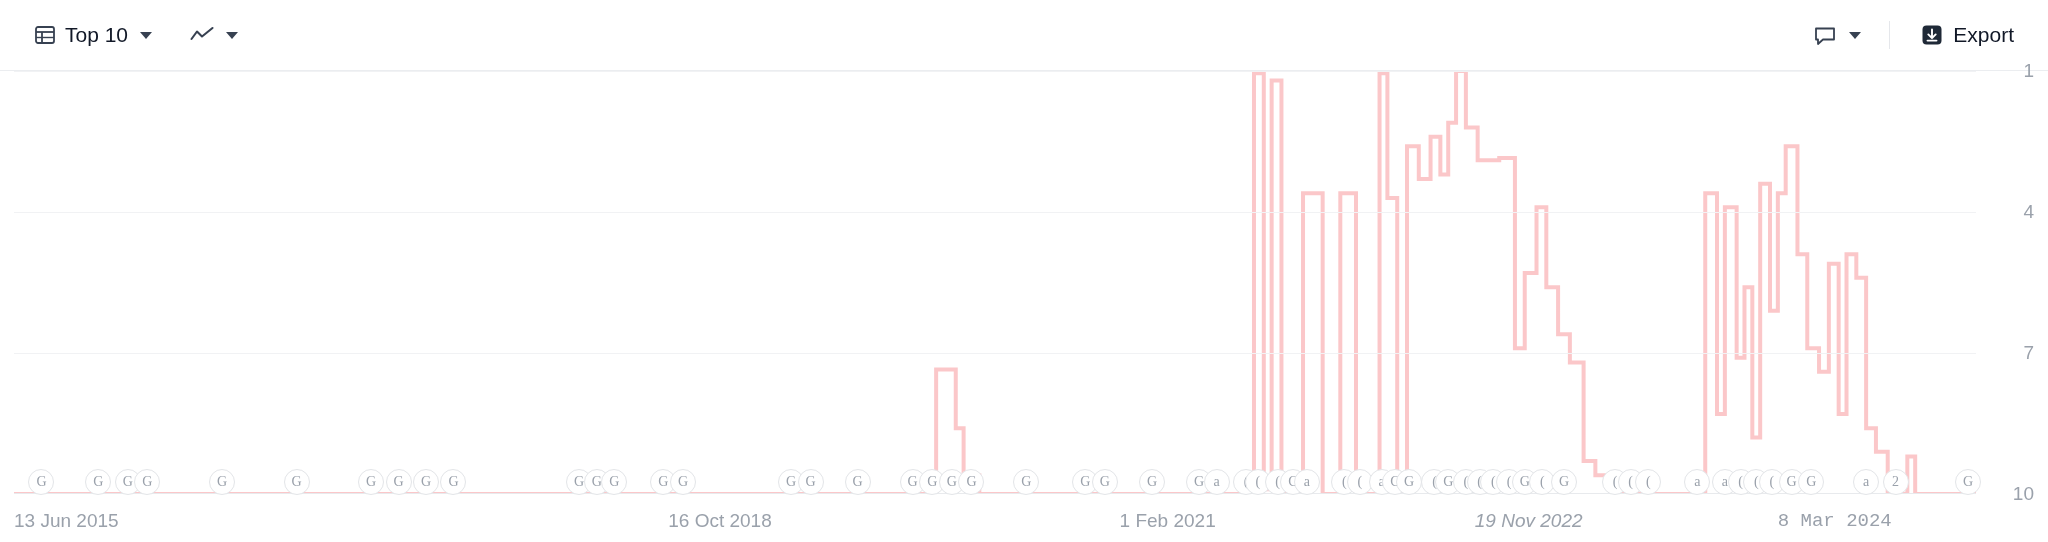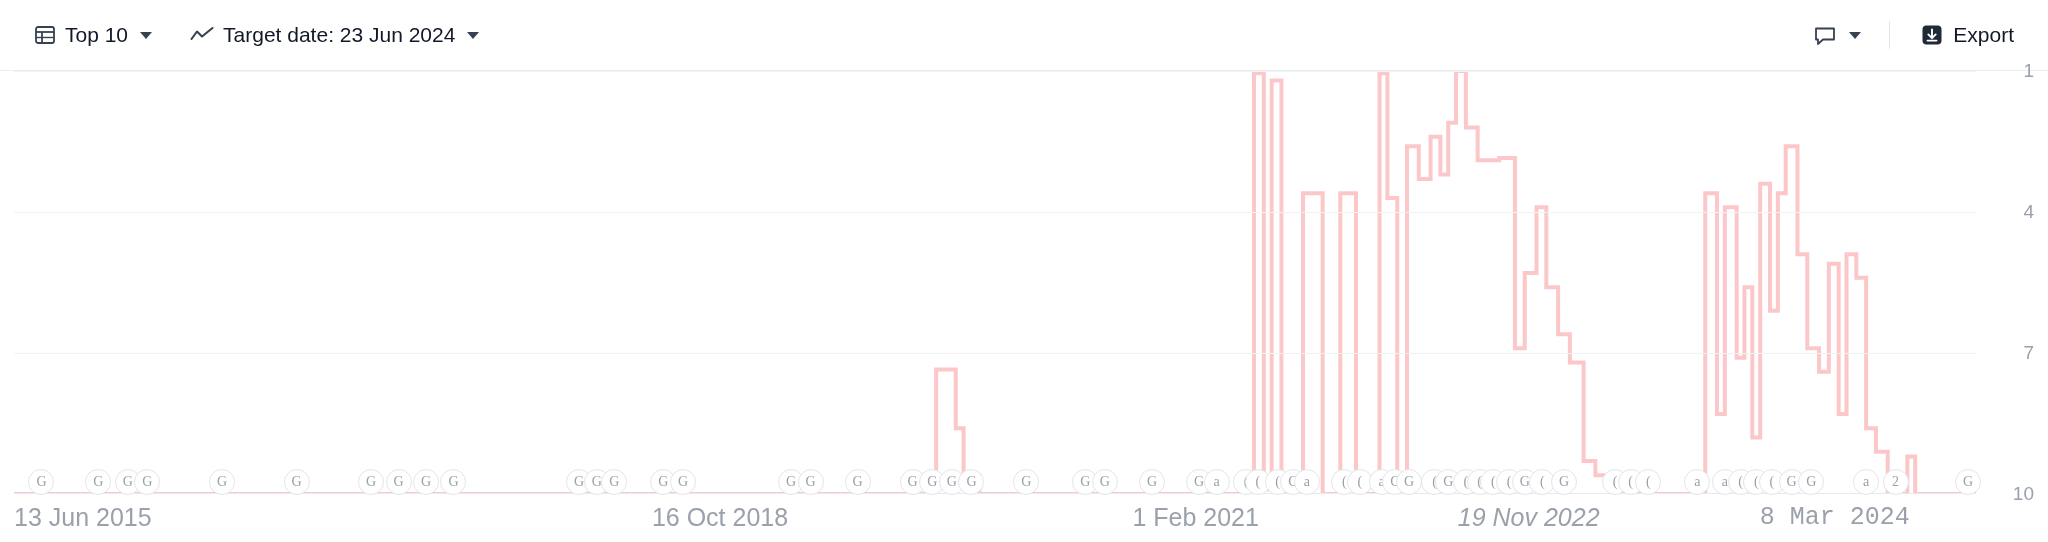--- a/index.html
+++ b/index.html
@@ -96,21 +96,21 @@
     right: 14px;
     font-size: 19px;
     color: #9aa1ab;
     transform: translateY(-50%);
     text-align: right;
     width: 50px;
   }
   .x-label {
     position: absolute;
     bottom: 10px;
-    font-size: 25px;
+    font-size: 19px;
     color: #9aa1ab;
     white-space: nowrap;
     transform: translateX(-50%);
   }
   .series-svg { position: absolute; inset: 0; }
 
   
   .markers { position: absolute; left: 14px; right: 72px; bottom: 48px; height: 0; }
   .marker {
     position: absolute;
@@ -146,21 +146,20 @@
     <span>Top 10</span>
     <span class="caret"></span>
   </div>
 
   <div class="tb-control">
     <span class="tb-icon">
       <svg width="24" height="22" viewBox="0 0 24 22">
         <polyline points="1.5,15 7,7.5 12,12.5 22.5,4" fill="none" stroke="#374151" stroke-width="2.1" stroke-linecap="round" stroke-linejoin="round"></polyline>
       </svg>
     </span>
-    <span>Target date: 23 Jun 2024</span>
     <span class="caret"></span>
   </div>
 
   <div class="spacer"></div>
 
   <div class="tb-right">
     <div class="tb-control">
       <span class="tb-icon">
         <svg width="24" height="22" viewBox="0 0 24 22">
           <path d="M3 4.5h18v11H10l-5 4.5v-4.5H3z" fill="none" stroke="#374151" stroke-width="1.8" stroke-linejoin="round"></path>
@@ -194,21 +193,21 @@
     </div>
   <div id="y-labels">
       <div class="y-label" style="top: 0px;">1</div>
       <div class="y-label" style="top: 141px;">4</div>
       <div class="y-label" style="top: 282px;">7</div>
       <div class="y-label" style="top: 423px;">10</div>
     </div>
   <div id="x-labels">
       <div class="x-label" style="left: 14px; transform: none;">13 Jun 2015</div>
       <div class="x-label" style="left: 720px;">16 Oct 2018</div>
-      <div class="x-label" style="left: 1167.66px; margin-left: 28px;">1 Feb 2021</div>
+      <div class="x-label" style="left: 1167.66px;">1 Feb 2021</div>
       <div class="x-label" style="left: 1528.66px; font-style: italic;">19 Nov 2022</div>
       <div class="x-label" style="left: 1834.74px; font-family: Liberation Mono, monospace;">8 Mar 2024</div>
     </div>
   <div class="markers" id="markers">
       <div class="marker" style="left: 27.468px; top: -12px;">G</div>
       <div class="marker" style="left: 84.366px; top: -12px;">G</div>
       <div class="marker" style="left: 113.796px; top: -12px;">G</div>
       <div class="marker" style="left: 133.416px; top: -12px;">G</div>
       <div class="marker" style="left: 207.972px; top: -12px;">G</div>
       <div class="marker" style="left: 282.528px; top: -12px;">G</div>

